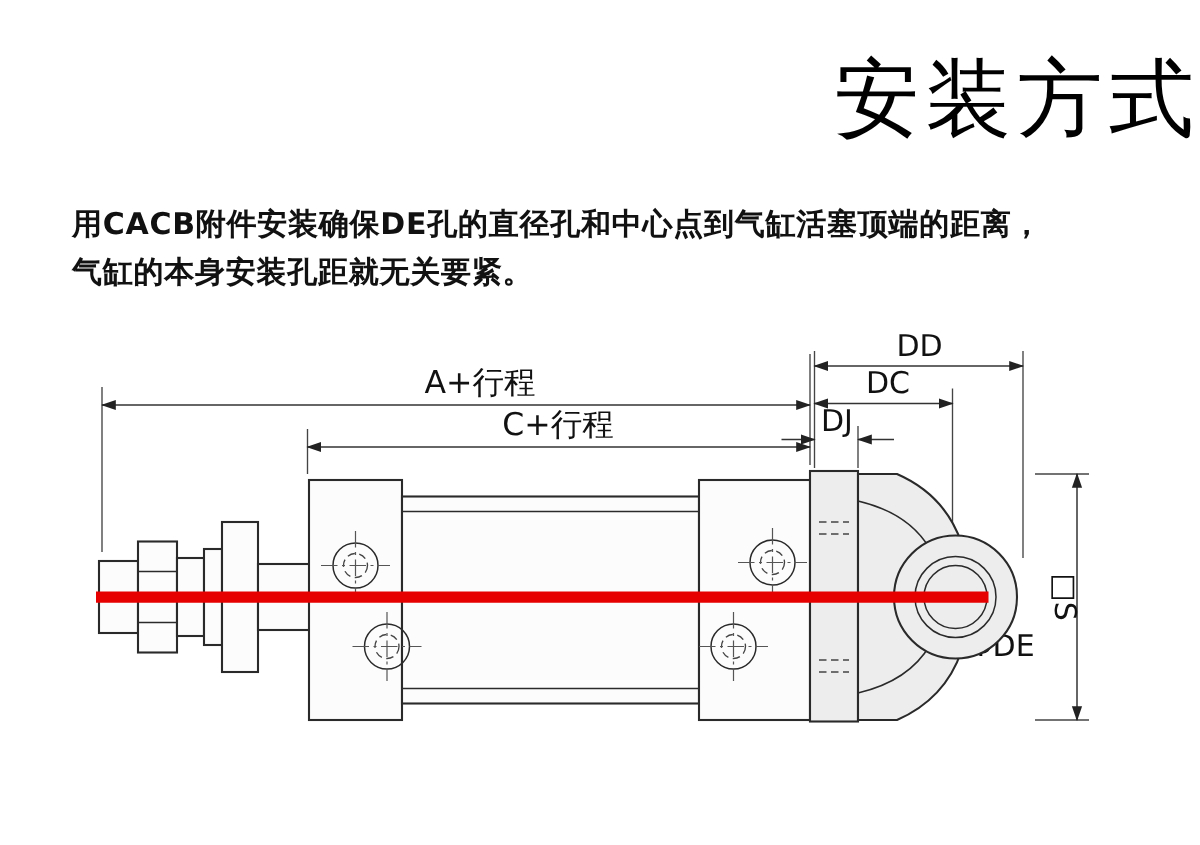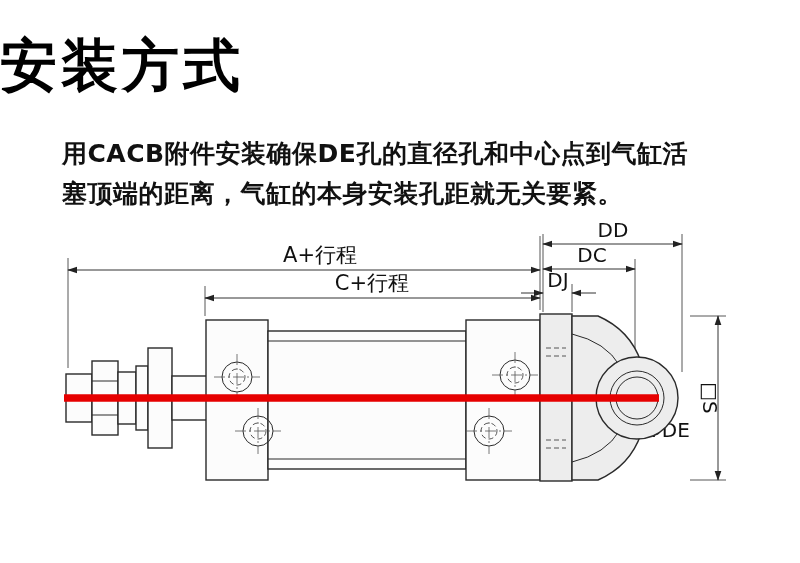--- a/index.html
+++ b/index.html
@@ -8,31 +8,31 @@
     width:800px;height:563px;
     background:#ffffff;
     overflow:hidden;
     font-family:"DejaVu Sans","Liberation Sans",sans-serif;
     color:#0a0a0a;
   }
   .title{
     position:absolute;
     top:28px;left:0;width:800px;
     margin:0;
-    text-align:left;
+    text-align:right;
     font-size:57px;
-    font-weight:700;
+    font-weight:400;
     letter-spacing:4px;
     color:#000000;
   }
   .desc{
     position:absolute;
-    top:134px;left:62px;width:650px;
+    top:134px;left:48px;width:650px;
     margin:0;
-    font-size:25px;
+    font-size:20px;
     font-weight:600;
     line-height:1.58;
     letter-spacing:0.5px;
     color:#111111;
   }
   svg{position:absolute;top:0;left:0;}
   .dim-text{font-size:21px;fill:#111;font-weight:500;}
   .dim-text-sm{font-size:20px;fill:#111;font-weight:500;}
   .dimline{stroke:#333;stroke-width:1;fill:none;}
   .extline{stroke:#444;stroke-width:0.9;fill:none;}

